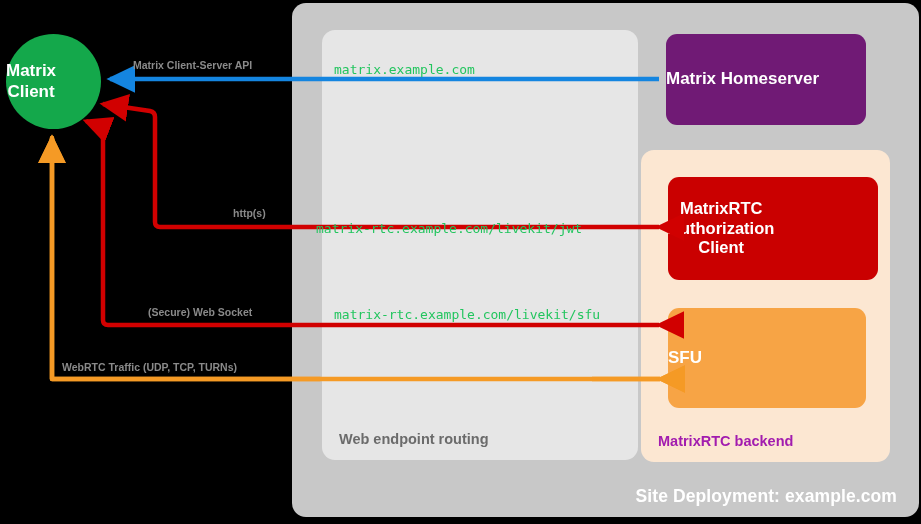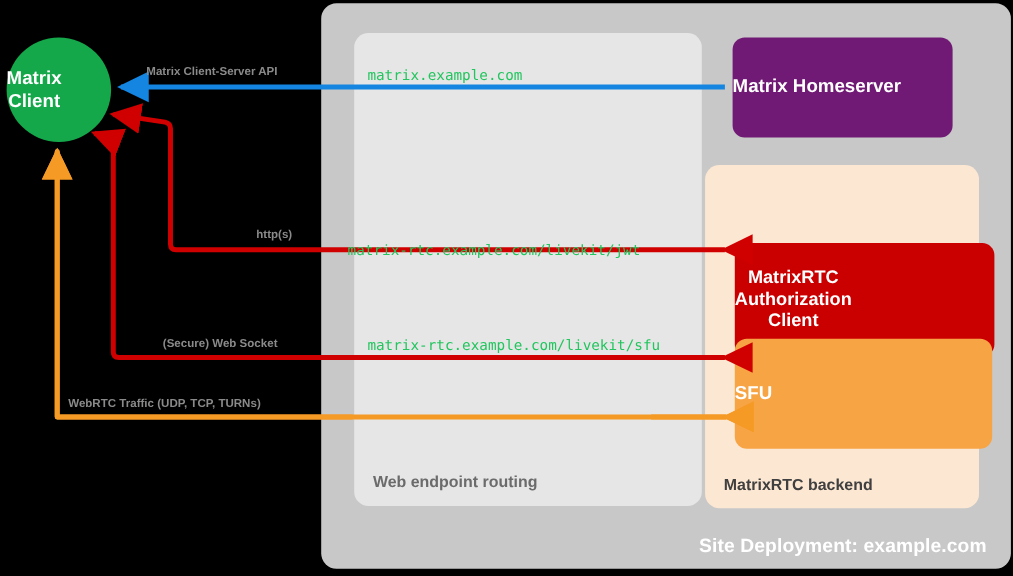--- a/index.html
+++ b/index.html
@@ -65,21 +65,21 @@
     height: 312px;
     background: #fce7d2;
     border-radius: 13px;
   }
   .backend-label {
     position: absolute;
     left: 17px;
     bottom: 13px;
     font-size: 14.5px;
     font-weight: bold;
-    color: #404040;
+    color: #a21caf;
     white-space: nowrap;
     text-align: right;
   }
 
   
   .node {
     position: absolute;
     display: flex;
     align-items: center;
     justify-content: flex-start;
@@ -103,31 +103,30 @@
     top: 34px;
     width: 200px;
     height: 91px;
     border-radius: 11px;
     background: #701a75;
     font-size: 17px;
   }
   .authsvc-node {
     left: 668px;
     top: 177px;
-    width: 236px;
+    width: 210px;
     height: 103px;
     border-radius: 11px;
     background: #ca0000;
     font-size: 16.5px;
-    margin-top: 44px;
   }
   .sfu-node {
     left: 668px;
     top: 308px;
-    width: 234px;
+    width: 198px;
     height: 100px;
     border-radius: 11px;
     background: #f7a445;
     font-size: 17px;
   }
 
   
   .arrows {
     position: absolute;
     left: 0;

